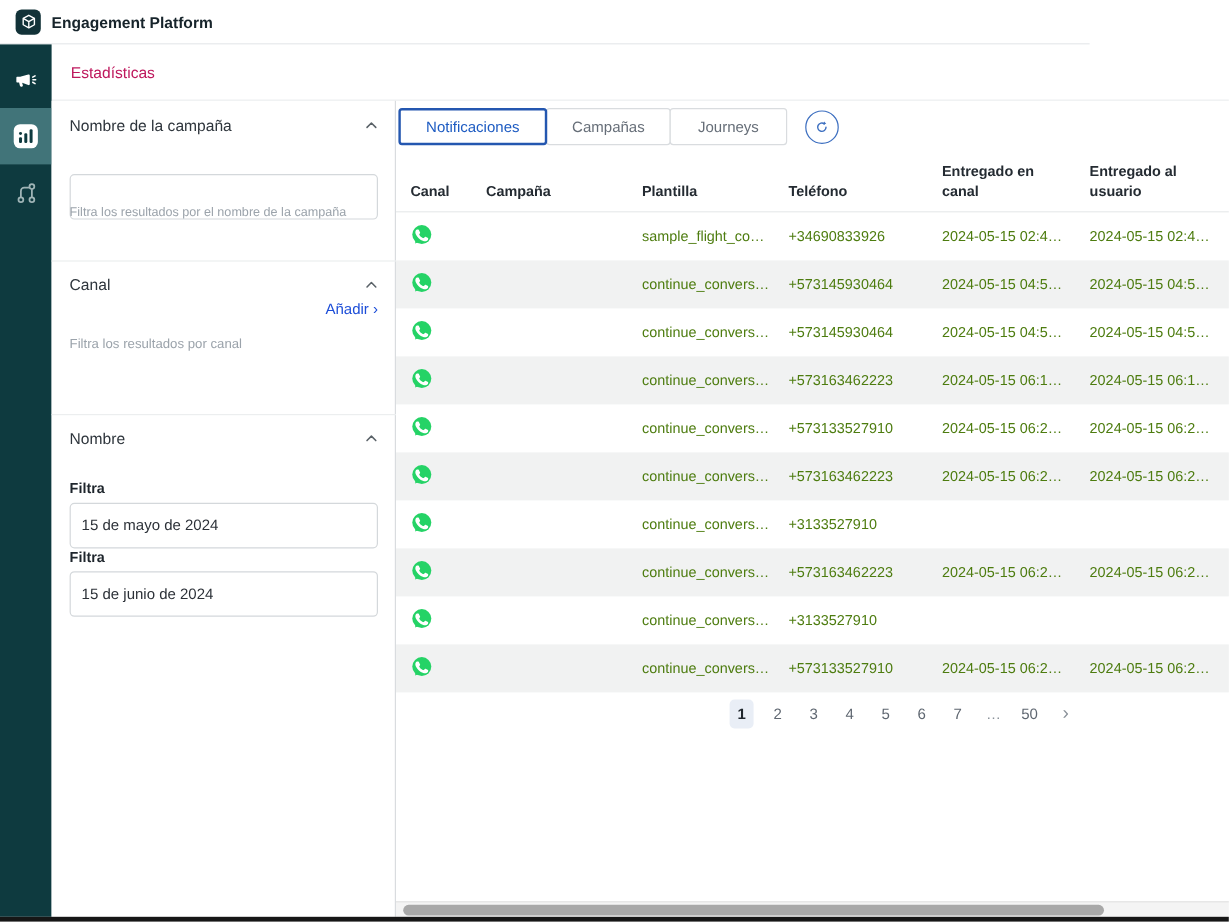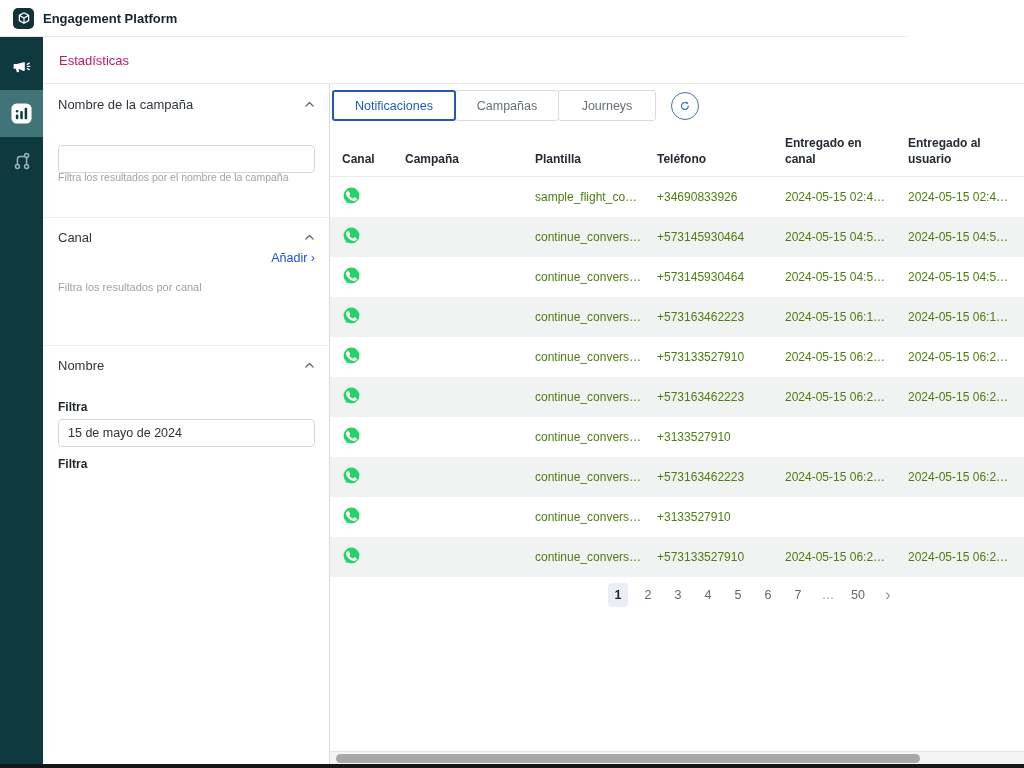--- a/index.html
+++ b/index.html
@@ -24,21 +24,21 @@
   .nav-item.active { background:#417479; }
 
   
   #filters { position:absolute; left:43px; top:84px; width:287px; height:680px; background:#fff;
              border-right:1px solid #d9dcdf; }
   .f-sec-header { position:absolute; left:15px; right:13px; display:flex; justify-content:space-between;
                   align-items:center; cursor:pointer;text-align:center; }
   .f-label { font-size:13px; color:#2e353c; }
   .f-helper { position:absolute; left:15px; font-size:10.5px; color:#9ba3ab; }
   .f-divider { position:absolute; left:0; width:287px; border-top:1px solid #eceeef; }
-  .f-input { position:absolute; left:15px; width:257px; height:28px; border:1px solid #d4d8db;
+  .f-input { position:absolute; left:15px; width:257px; height:38px; border:1px solid #d4d8db;
              border-radius:4px; font-size:12.5px; color:#2c3138; padding:0 9px; outline:none;
              font-family:"Liberation Sans", sans-serif; background:#fff; }
   .f-sub-label { position:absolute; left:15px; font-size:12px; font-weight:700; color:#1e252c; }
   #add-link { position:absolute; right:14px; font-size:12.5px; color:#1d4ed8; cursor:pointer; }
 
   
   #main { position:absolute; left:330px; top:84px; width:694px; height:680px; background:#fff; }
   #tabs { position:absolute; left:2px; top:6px; display:flex; align-items:center; }
   .tab { height:31px; display:flex; align-items:center; justify-content:center; background:#fff;
          border:1px solid #d9dcdf; color:#666e78; font-size:12.5px; border-radius:3px;
@@ -163,20 +163,21 @@
 
   <div class="f-sec-header" style="top:274px">
     <span class="f-label">Nombre</span>
     <svg width="13" height="13">
         <use href="#sym-chevron-up"></use>
       </svg>
   </div>
   <div class="f-sub-label" style="top:316px">Filtra</div>
   <input class="f-input" style="top: 335px;" type="text" value="15 de mayo de 2024">
   <div class="f-sub-label" style="top:373px">Filtra</div>
+  <input class="f-input" style="top: 392px;" type="text" value="15 de junio de 2024">
 </div>
 
 <div id="main">
 
   <div id="tabs">
     <div class="tab active" id="tab-0">Notificaciones</div>
     <div class="tab" id="tab-1">Campañas</div>
     <div class="tab" id="tab-2">Journeys</div>
     <div id="refresh-btn">
       <svg width="16" height="16" viewBox="0 0 24 24">

